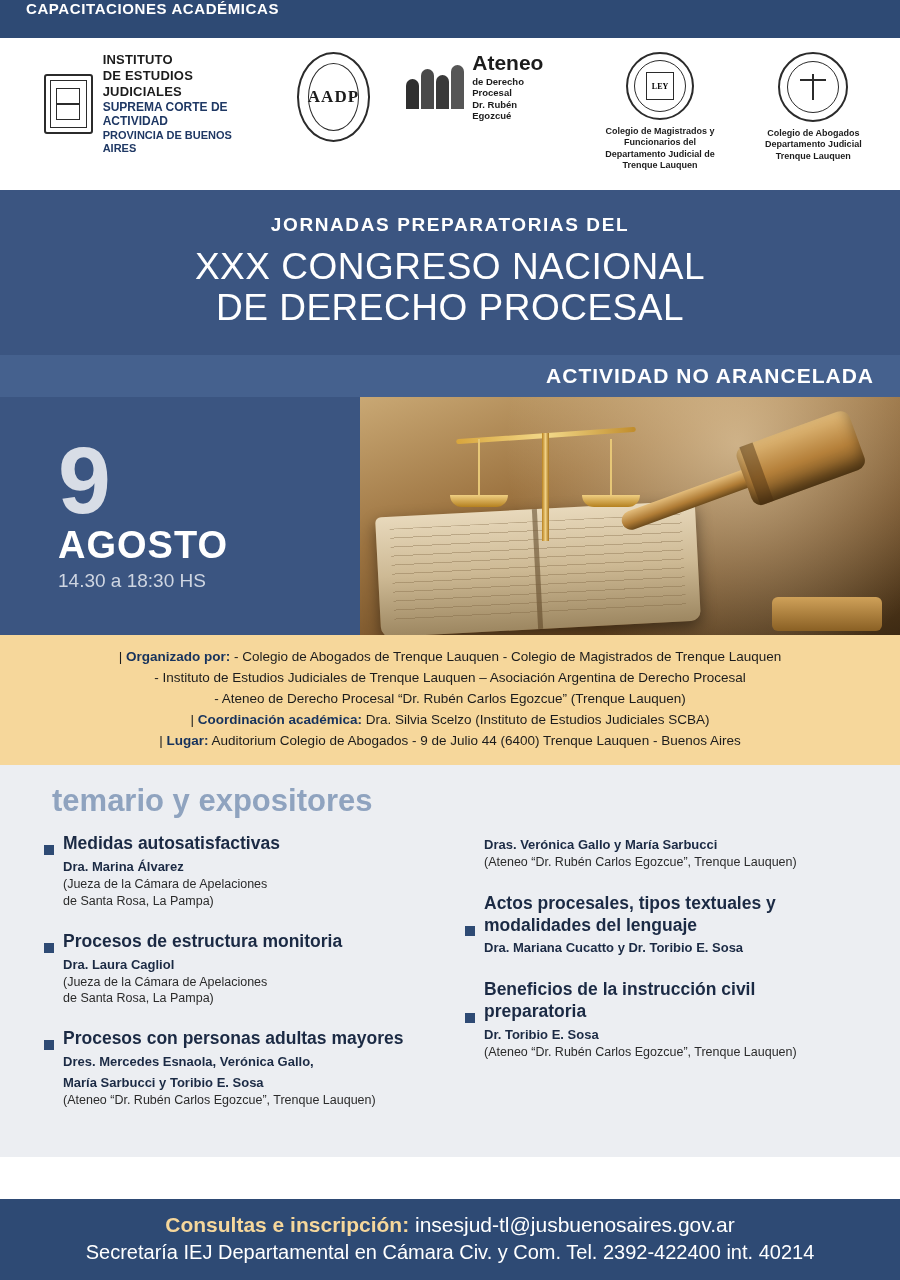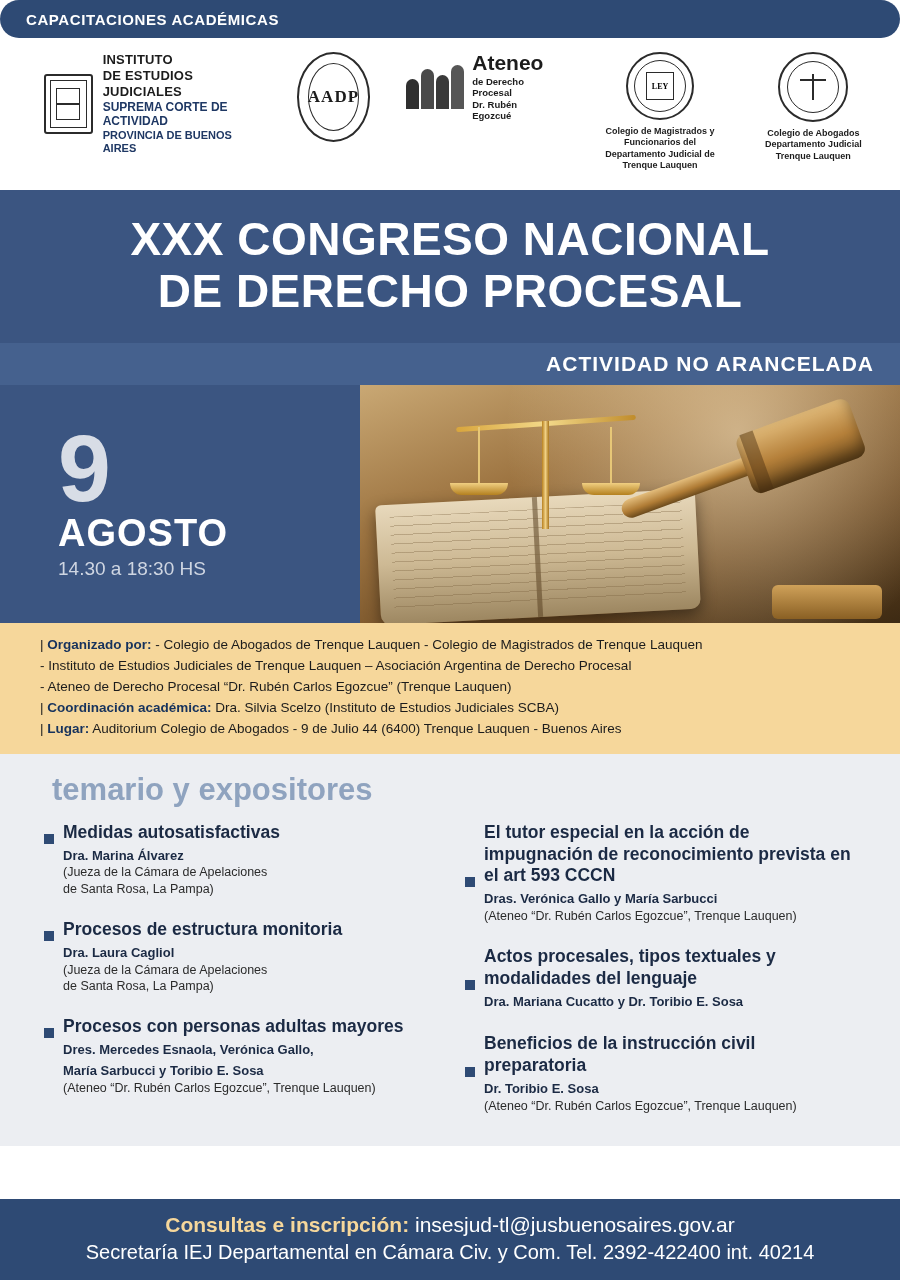--- a/index.html
+++ b/index.html
@@ -18,22 +18,20 @@
     width: 900px;
     height: 1280px;
     background: #ffffff;
   }
 
   
   .topbar {
     height: 38px;
     background: #2e4a74;
     display: flex;
-    align-items: center;
-    border-radius: 19px;
   }
   .topbar-label {
     color: #ffffff;
     font-weight: bold;
     font-size: 15px;
     letter-spacing: 0.6px;
     padding-left: 26px;
   }
 
   
@@ -159,22 +157,22 @@
   }
   .kicker {
     color: #ffffff;
     font-size: 19px;
     font-weight: bold;
     letter-spacing: 1.6px;
     margin-bottom: 10px;
   }
   .maintitle {
     color: #ffffff;
-    font-size: 46px;
-    font-weight: bold;
+    font-size: 37px;
+    font-weight: normal;
     letter-spacing: 0.5px;
     line-height: 1.12;
   }
 
   
   .free-band {
     background: #4a6punk;
   }
   .free-band {
     background: #45618e;
@@ -306,20 +304,21 @@
   .block {
     position:absolute; right: 18px; bottom: 4px; width: 110px; height: 34px;
     background: linear-gradient(180deg,#cfa159,#8a6024);
     border-radius: 6px;
   }
 
   
   .info {
     background: #f6d79b;
     padding: 12px 40px 14px 40px;
+    text-align: center;
     color: #1c1c1c;
     font-size: 13.5px;
     line-height: 1.55;
   }
   .info b { color: #16325c; }
   .info .line { white-space: nowrap; }
 
   
   .temario {
     background: #eceef2;
@@ -416,20 +415,21 @@
     <div class="abogados">
       <div class="abg-seal">
         <div class="abg-scale"></div>
       </div>
       <div class="seal-caption">Colegio de Abogados Departamento Judicial Trenque Lauquen</div>
     </div>
 
   </div>
 
   <div class="title-band">
+    <div class="kicker">JORNADAS PREPARATORIAS DEL</div>
     <div class="maintitle">XXX CONGRESO NACIONAL</div>
     <div class="maintitle">DE DERECHO PROCESAL</div>
   </div>
 
   <div class="free-band">
     <span>ACTIVIDAD NO ARANCELADA</span>
   </div>
 
   <div class="hero">
     <div class="date-col">
@@ -509,24 +509,20 @@
           <div class="topic-speaker">Dres. Mercedes Esnaola, Verónica Gallo,</div>
           <div class="topic-speaker">María Sarbucci y Toribio E. Sosa</div>
           <div class="topic-note">(Ateneo “Dr. Rubén Carlos Egozcue”, Trenque Lauquen)</div>
         </div>
 
       </div>
 
       <div class="col">
 
         <div class="topic">
-          <div class="topic-head">
-            <div class="bullet"></div>
-            <div class="topic-title">El tutor especial en la acción de impugnación de reconocimiento prevista en el art 593 CCCN</div>
-          </div>
           <div class="topic-speaker">Dras. Verónica Gallo y María Sarbucci</div>
           <div class="topic-note">(Ateneo “Dr. Rubén Carlos Egozcue”, Trenque Lauquen)</div>
         </div>
 
         <div class="topic">
           <div class="topic-head">
             <div class="bullet"></div>
             <div class="topic-title">Actos procesales, tipos textuales y modalidades del lenguaje</div>
           </div>
           <div class="topic-speaker">Dra. Mariana Cucatto y Dr. Toribio E. Sosa</div>

